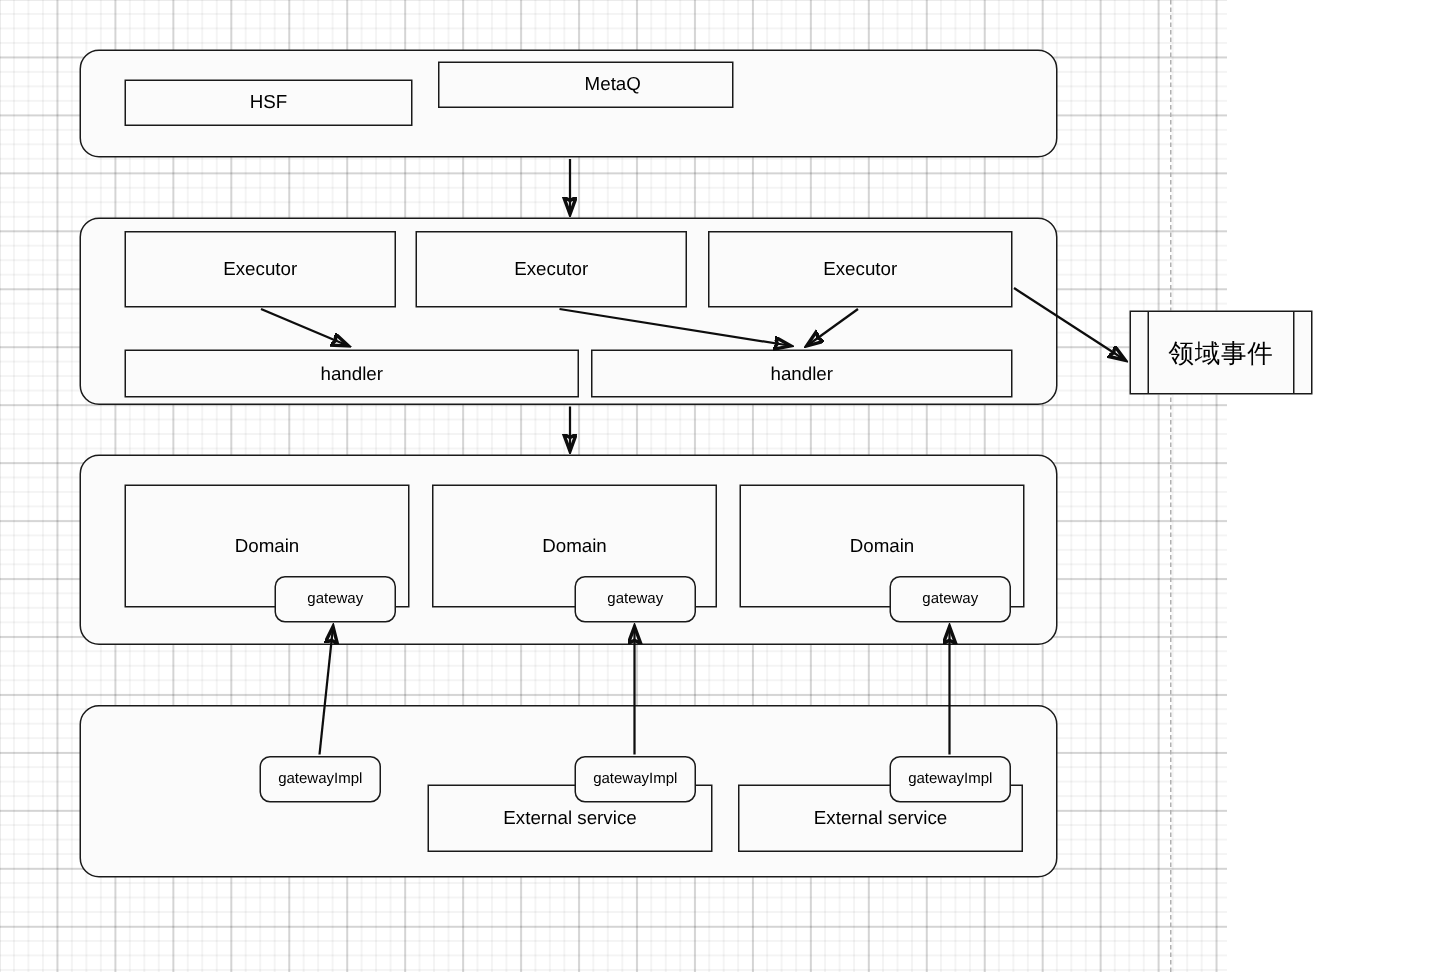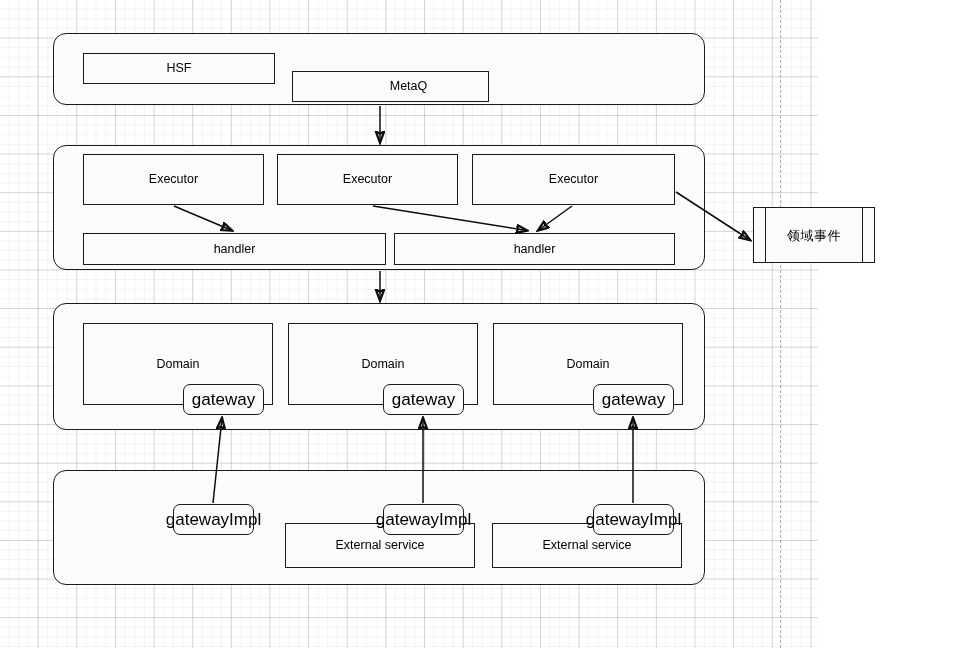--- a/index.html
+++ b/index.html
@@ -40,34 +40,34 @@
     box-sizing:border-box;
     display:flex;
     align-items:center;
     justify-content:center;
     font-size:12.5px;
     color:#000;
     line-height:1;
   }
   .node.gw{
     border-radius:7px;
-    font-size:17px;
+    font-size:10px;
     z-index:6;
   }
   .node.evt{
     z-index:5;
   }
   .evt-bar{
     position:absolute;
     top:0;bottom:0;
     width:1.4px;
     background:#1a1a1a;
   }
   .evt-label{
-    font-size:13px;
+    font-size:17px;
     letter-spacing:0.5px;
   }
   .pagebreak{
     position:absolute;
     top:0;bottom:0;
     width:0;
     border-left:1px dashed #b0b0b0;
     z-index:1;
   }
   svg.edges{
@@ -88,21 +88,21 @@
 <body>
 
 <div id="canvas">
 
   <div class="pagebreak" style="left:779.5px;"></div>
 
   <div class="layer" style="left:53px;top:33px;width:652px;height:72px;"></div>
 
   <div class="node" style="left:83px;top:53px;width:192px;height:31px;">HSF</div>
 
-  <div class="node" style="left:292px;top:71px;width:197px;height:31px;padding-left:36px;">MetaQ</div>
+  <div class="node" style="left:292px;top:41px;width:197px;height:31px;padding-left:36px;">MetaQ</div>
 
 
   <div class="layer" style="left:53px;top:145px;width:652px;height:125px;"></div>
 
   <div class="node" style="left:83px;top:154px;width:181px;height:51px;">Executor</div>
 
   <div class="node" style="left:277px;top:154px;width:181px;height:51px;">Executor</div>
 
   <div class="node" style="left:472px;top:154px;width:203px;height:51px;">Executor</div>
 

